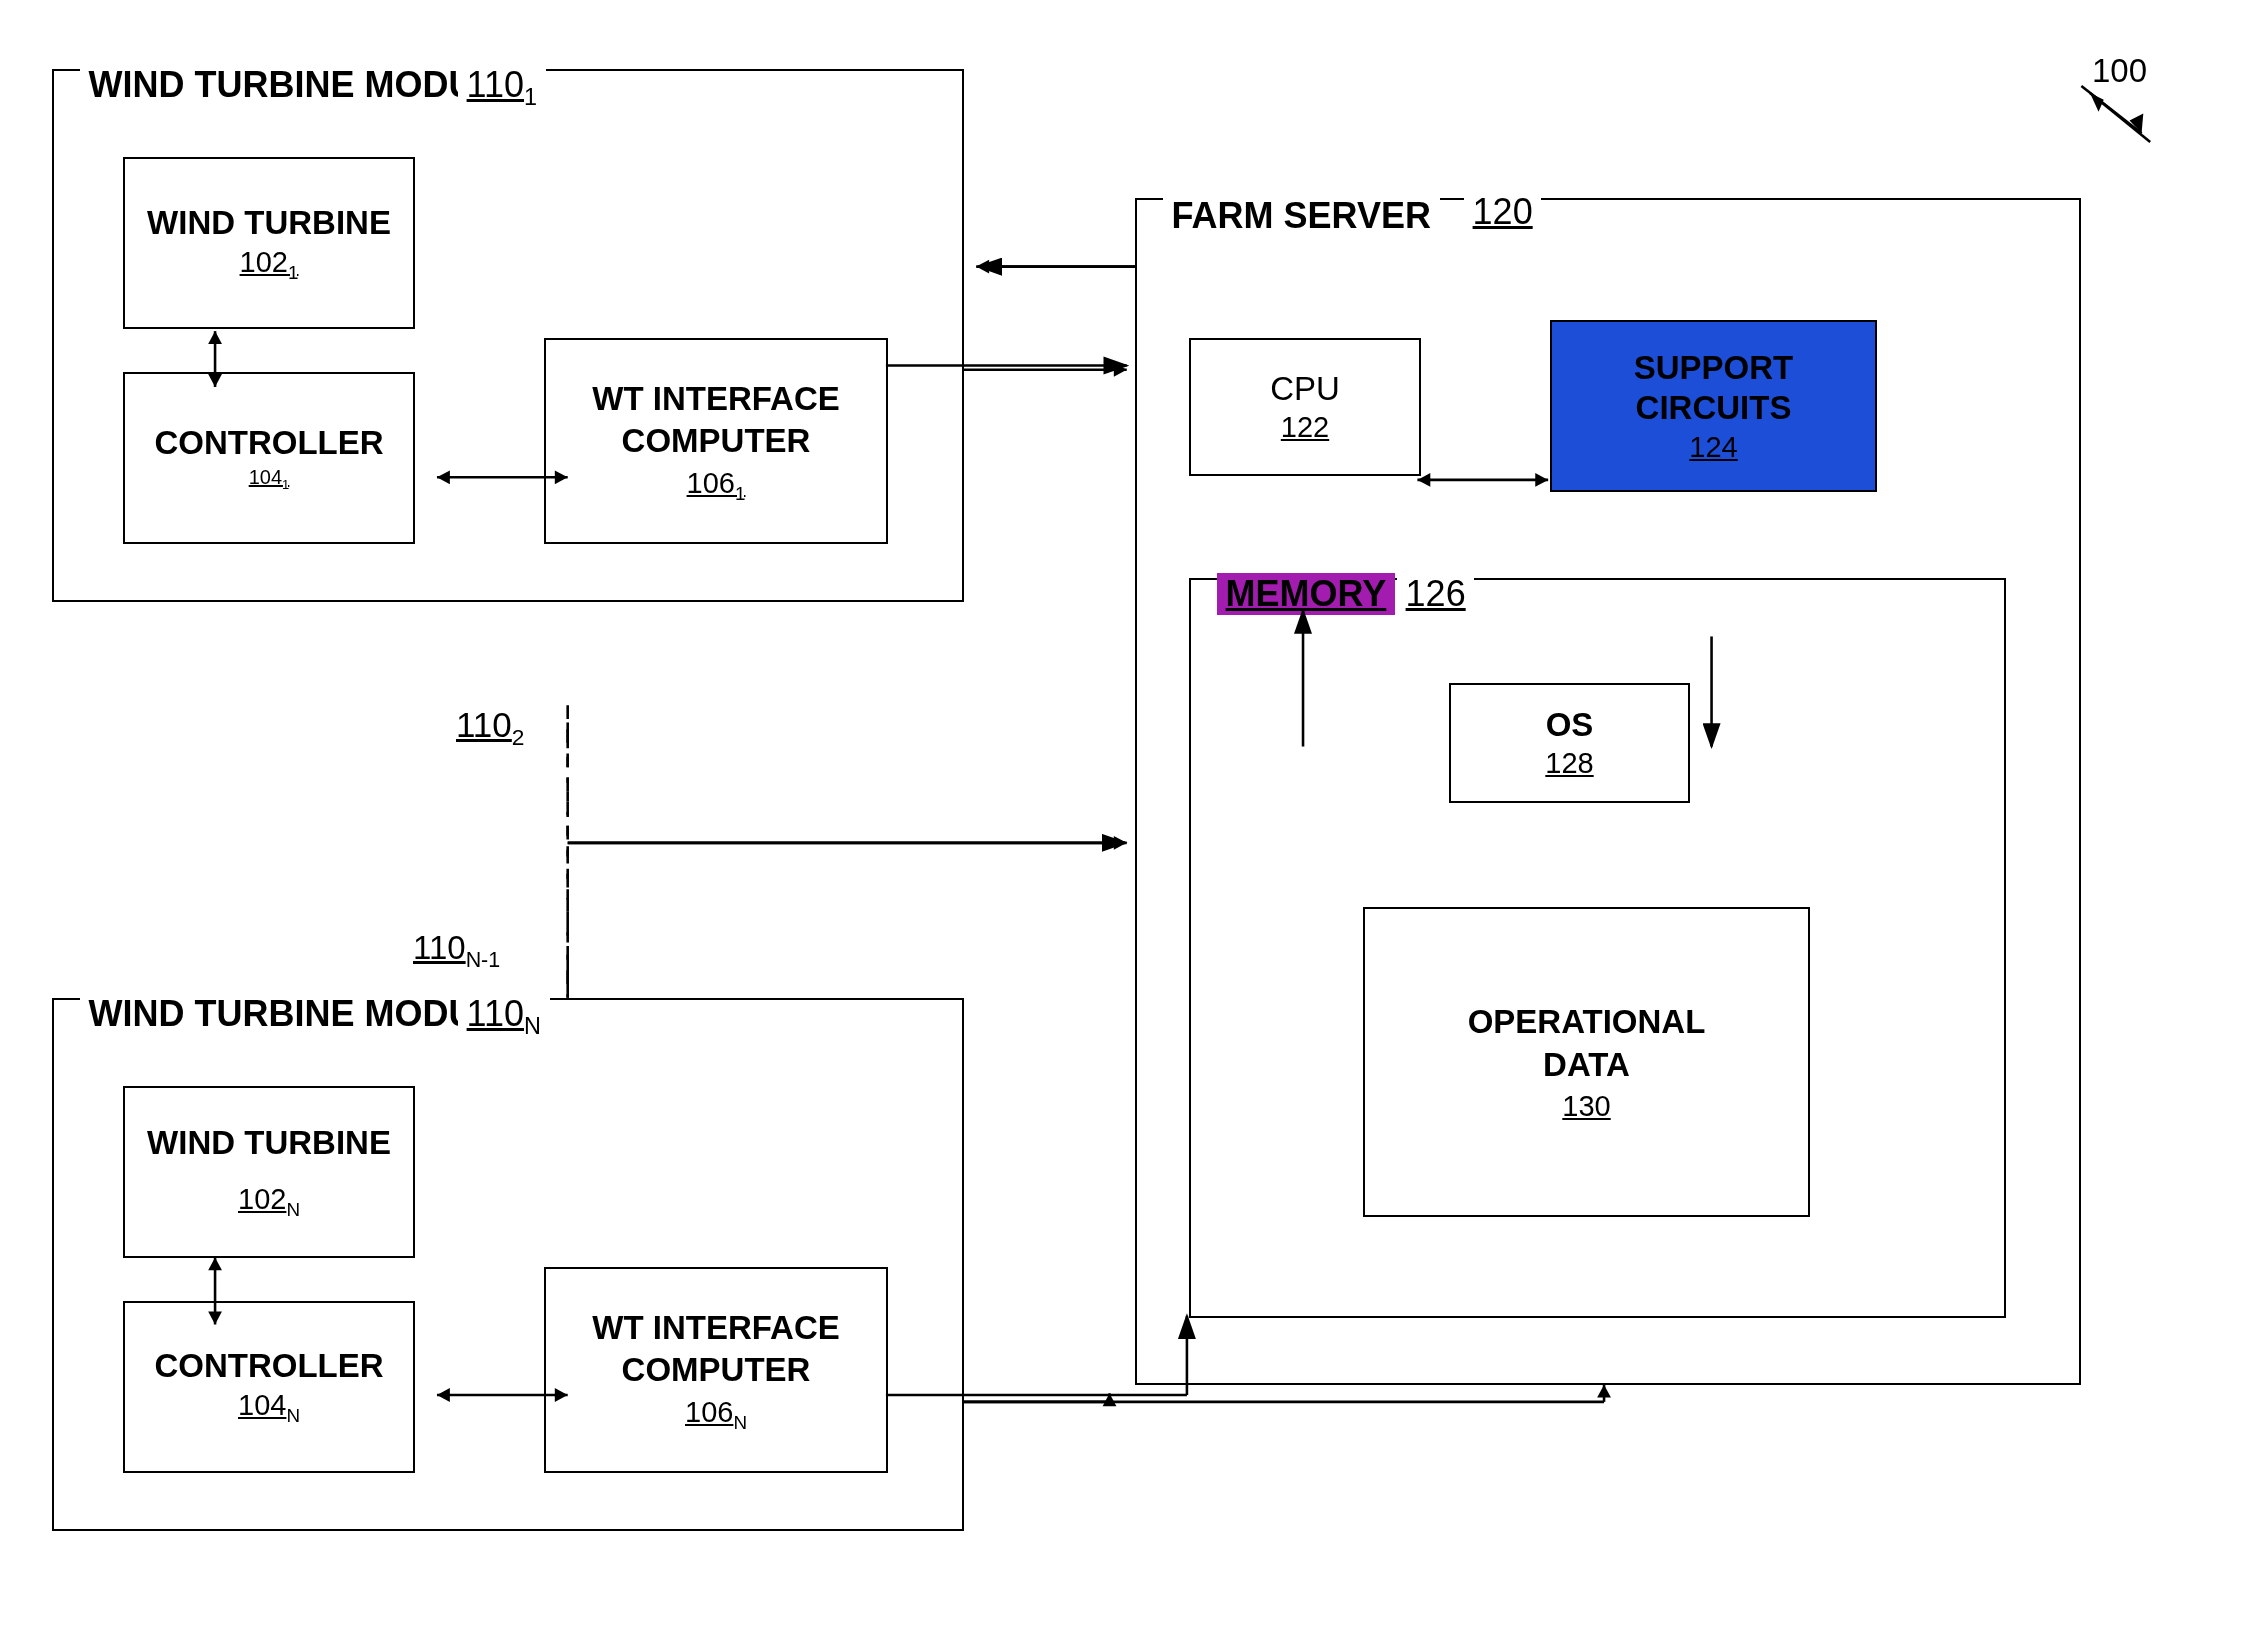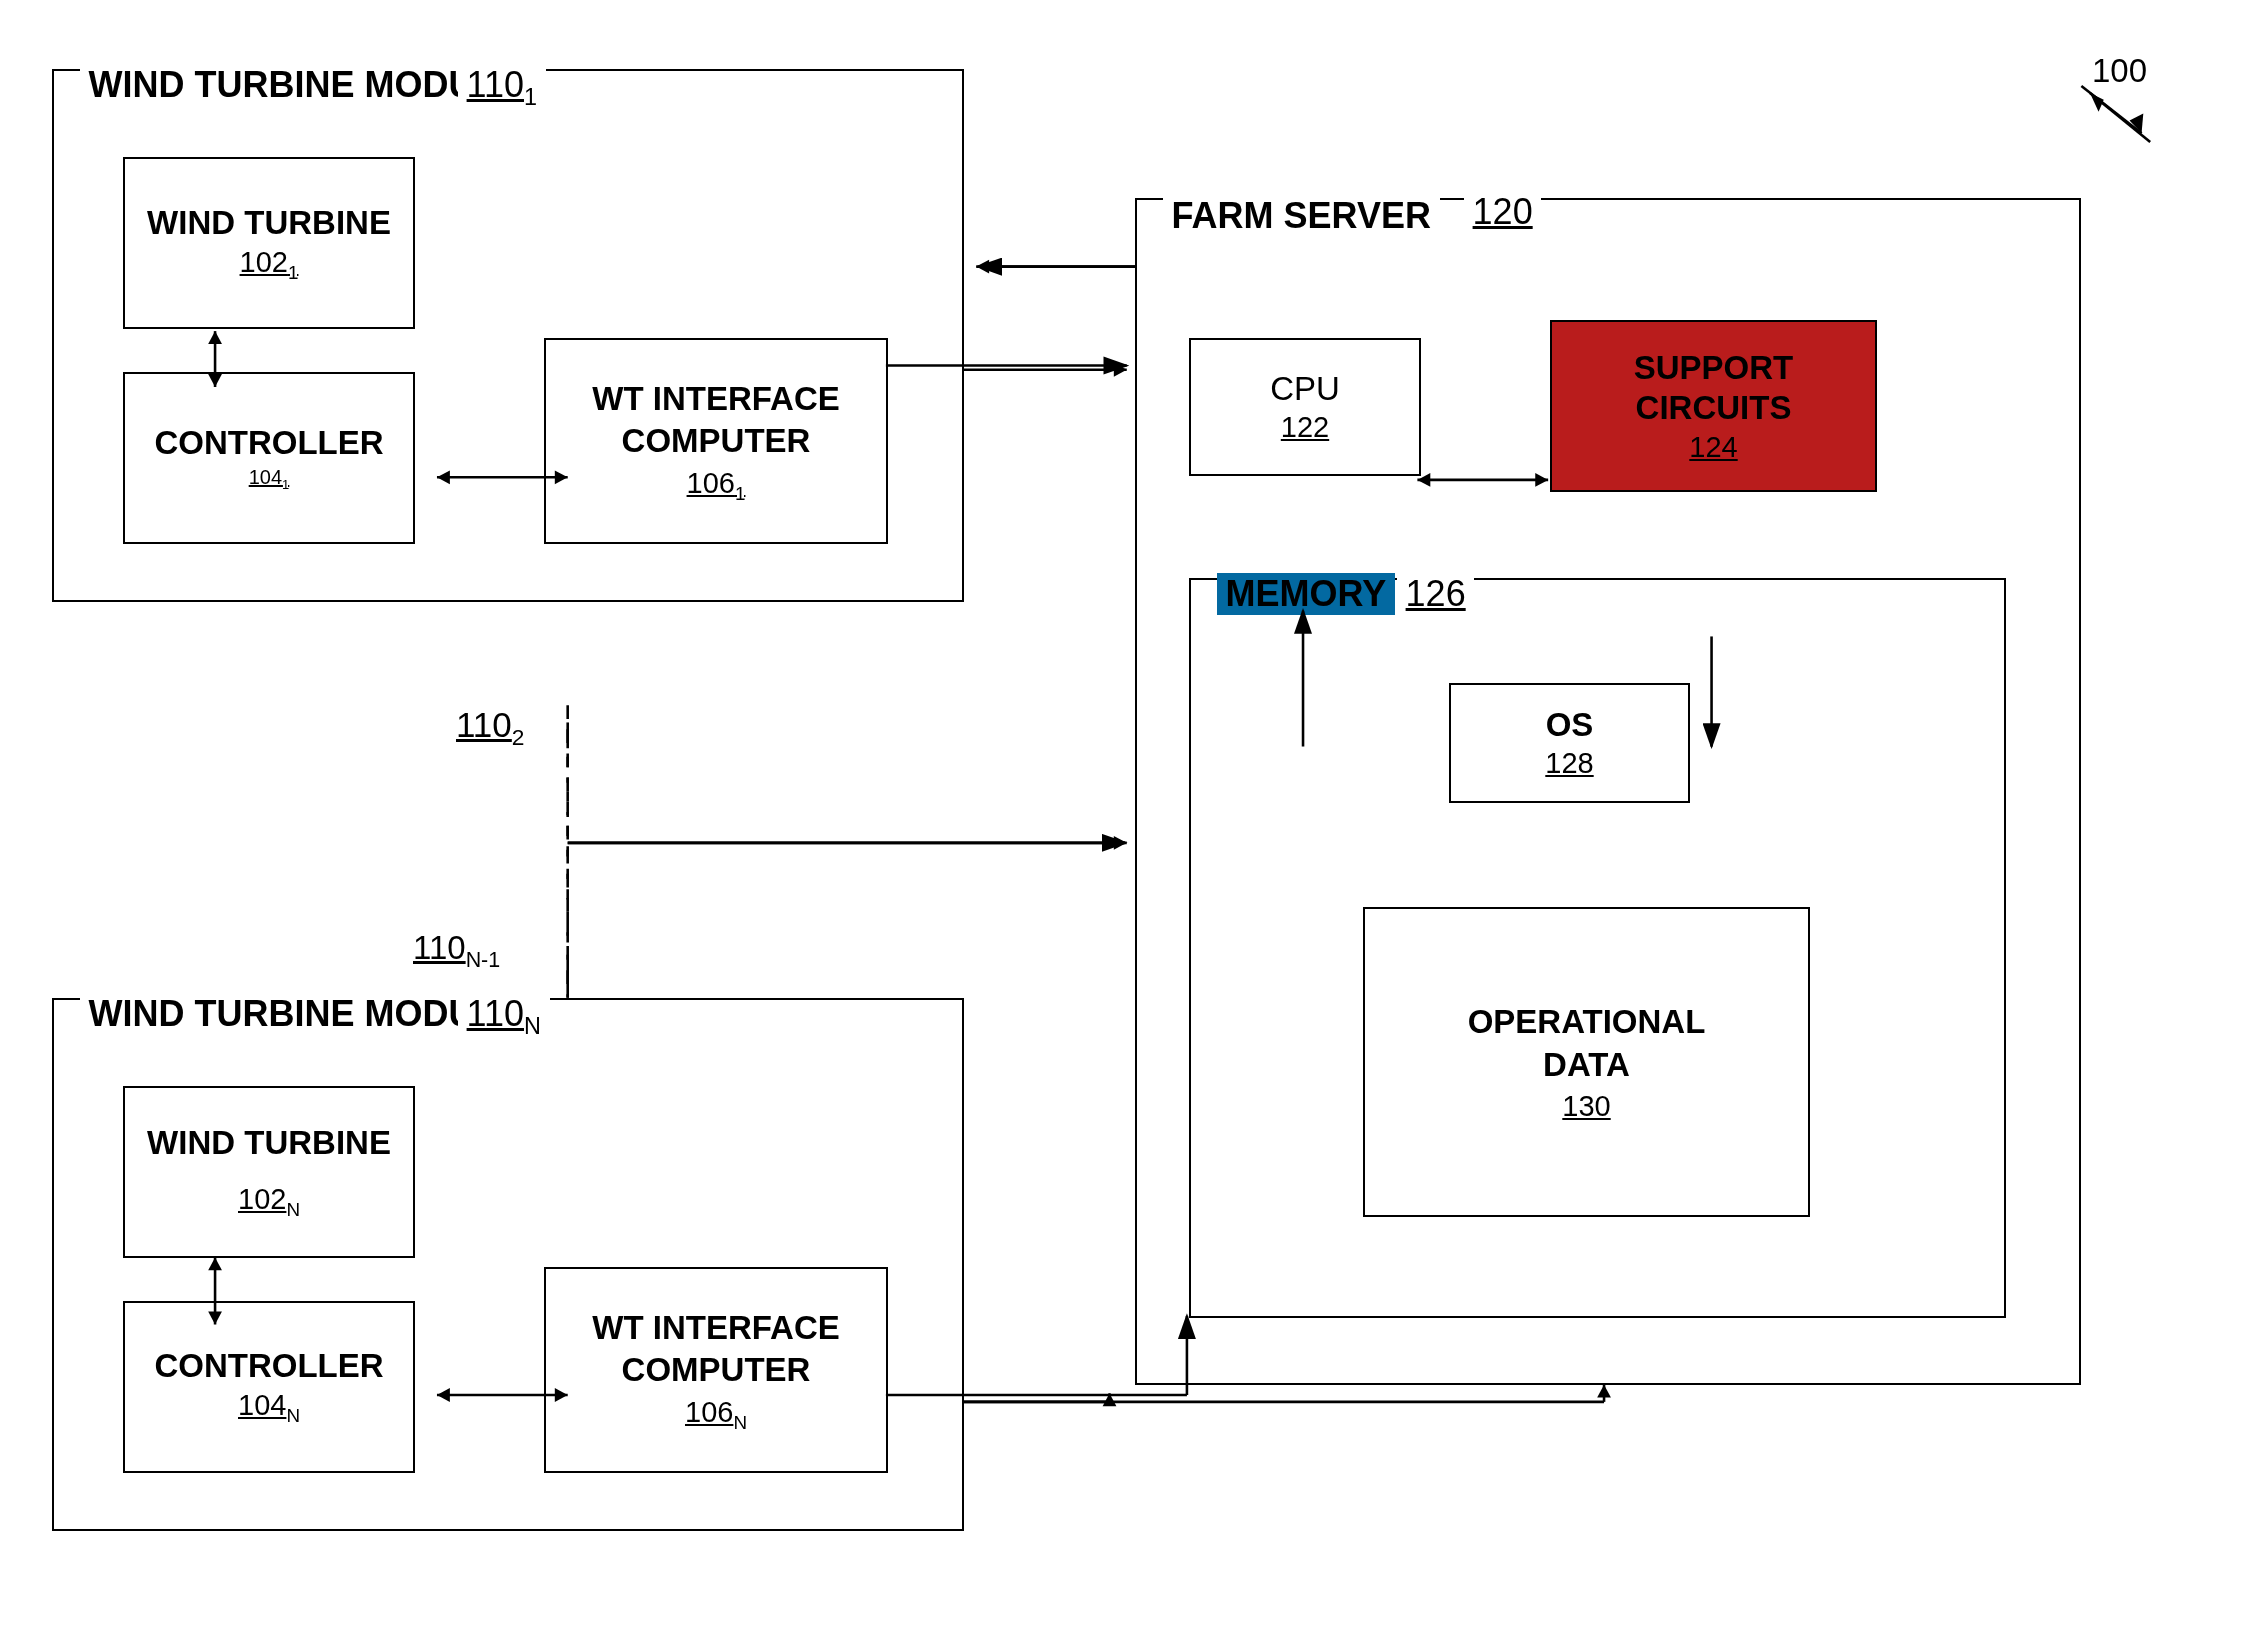--- a/index.html
+++ b/index.html
@@ -84,21 +84,21 @@
     }
 
     
     .support-box {
       position: absolute;
       top: 120px;
       left: 413px;
       width: 327px;
       height: 172px;
       border: 2.6px solid #000;
-      background: #b91c1c;
+      background: #1d4ed8;
       display: flex;
       flex-direction: column;
       align-items: center;
       justify-content: center;
     }
     .support-label {
       font-size: 33px;
       font-weight: bold;
       text-align: center;
       line-height: 1.2;
@@ -118,22 +118,23 @@
       height: 740px;
       border: 2.6px solid #000;
       background: #fff;
     }
     .memory-label {
       position: absolute;
       top: -6.9px;
       left: 26px;
       font-size: 36px;
       font-weight: bold;
-      background: #0369a1;
-      padding: 0 8.6px;
+      background: #a21caf;
+      padding: 0 8.6px;
+      text-decoration: underline;
     }
     .memory-ref {
       position: absolute;
       top: -6.9px;
       left: 206px;
       font-size: 36px;
       background: #fff;
       padding: 0 8.6px;
       text-decoration: underline;
     }

